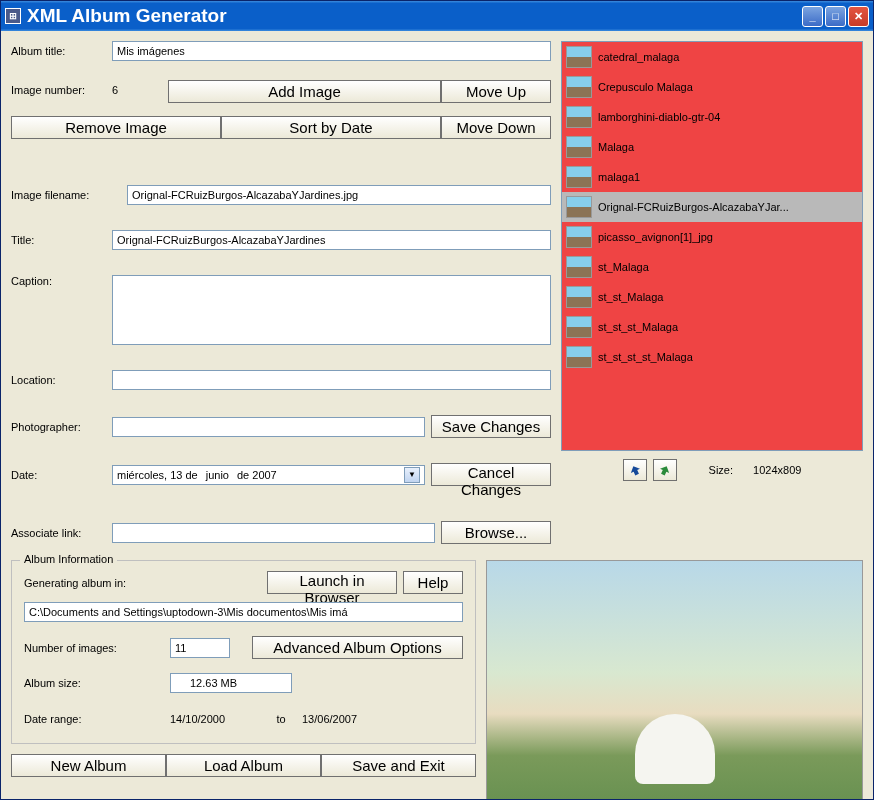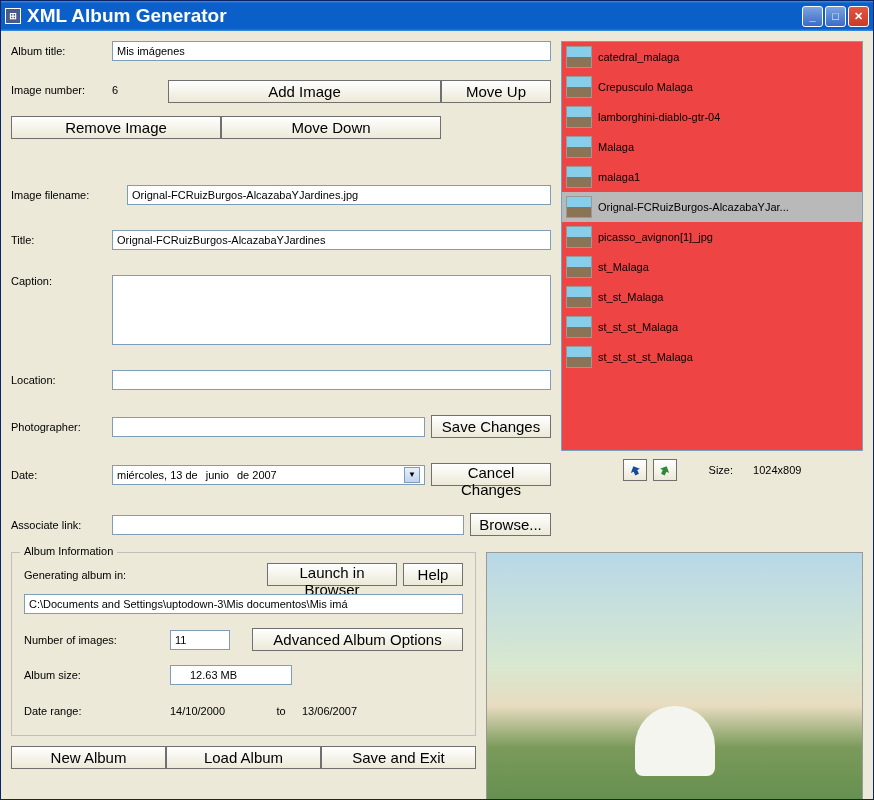--- a/index.html
+++ b/index.html
@@ -68,20 +68,21 @@
           <span style="width:50px;padding-top:4px">6</span>
           <div style="flex:1;display:flex;flex-direction:column">
             <div class="button-grid" style="grid-template-columns:1fr 110px">
               <button class="btn">Add Image</button>
               <button class="btn">Move Up</button>
             </div>
           </div>
         </div>
         <div class="button-grid" style="grid-template-columns:210px 220px 110px;margin-top:-6px">
           <button class="btn">Remove Image</button>
+          <button class="btn">Sort by Date</button>
           <button class="btn">Move Down</button>
         </div>
 
         <div style="height:8px"></div>
 
         <div class="row">
           <span style="width:110px">Image filename:</span>
           <input type="text" class="textfield" style="flex: 1 1 0%;" value="Orignal-FCRuizBurgos-AlcazabaYJardines.jpg">
         </div>
 
@@ -111,24 +112,24 @@
           <div class="date-select" style="flex:1">
             <span>miércoles, 13 de</span>
             <span>junio</span>
             <span>de 2007</span>
             <span style="flex:1"></span>
             <span class="date-arrow">▼</span>
           </div>
           <button class="btn" style="width:120px">Cancel Changes</button>
         </div>
 
-        <div class="row" style="margin-top:8px">
+        <div class="row" style="margin-top:16px">
           <span class="label">Associate link:</span>
           <input type="text" class="textfield" style="flex: 1 1 0%;" value="">
-          <button class="btn" style="width:81px">Browse...</button>
+          <button class="btn" style="width:110px">Browse...</button>
         </div>
 
       </div>
 
       <div class="right-col">
         <div class="image-list" id="image-list">
             <div class="list-item">
               <div class="thumb"></div>
               <span>catedral_malaga</span>
             </div>

